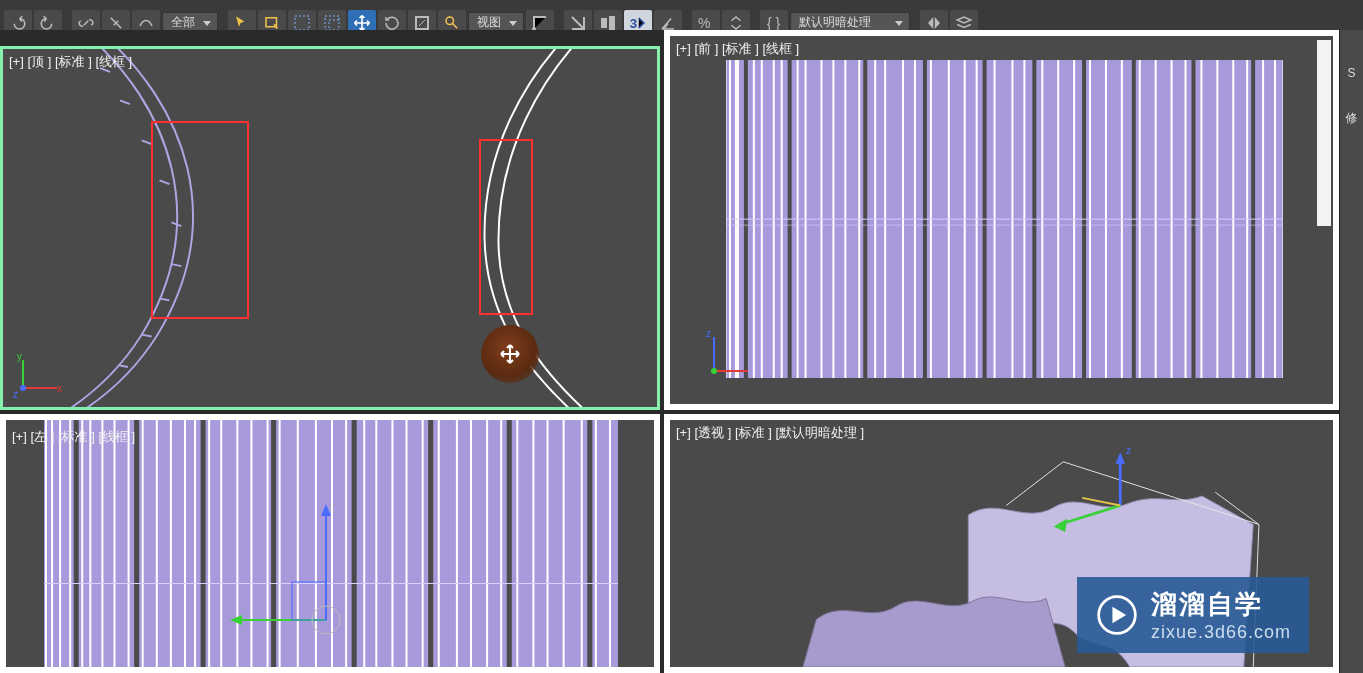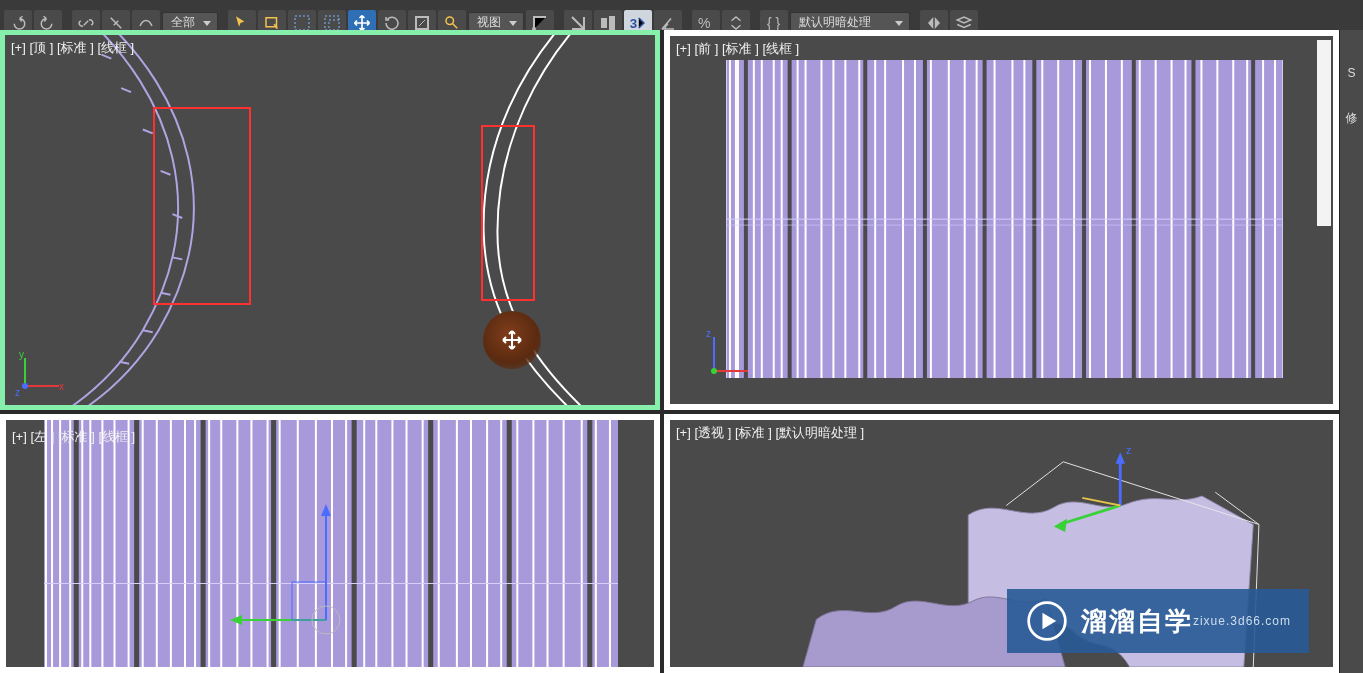--- a/index.html
+++ b/index.html
@@ -74,21 +74,21 @@
     grid-template-rows: 380px 1fr;
     gap: 4px;
     background: #2a2a2a;
   }
   .viewport {
     background: #4a4a4a;
     position: relative;
     overflow: hidden;
     border: 6px solid #ffffff;
   }
-  .viewport.active-vp { border: 5px solid #86efac; }
+  .viewport.active-vp { border: 3px solid #86efac; margin-top: 16px; }
   .vp-label {
     position: absolute;
     top: 4px;
     left: 6px;
     font-size: 13px;
     color: #f0f0f0;
     z-index: 20;
     pointer-events: none;
   }
   .vp-label .chunk {
@@ -124,23 +124,23 @@
     bottom: 20px;
     background: rgba(40,90,150,0.9);
     padding: 10px 18px;
     display: flex;
     align-items: center;
     gap: 12px;
     z-index: 50;
     pointer-events: none;
   }
   .watermark svg { flex:0 0 auto; }
-  .wm-text { display:flex; flex-direction:row; align-items:center; }
+  .wm-text { display:flex; flex-direction:column; align-items:flex-start; }
   .wm-title { font-size: 26px; color:#fff; font-weight:600; letter-spacing:2px;}
-  .wm-sub { font-size: 12px; color:#cde; letter-spacing:1px;}
+  .wm-sub { font-size: 18px; color:#cde; letter-spacing:1px;}
 
   
   .red-box {
     position: absolute;
     border: 2px solid #ff3030;
     background: transparent;
     z-index: 15;
     pointer-events: none;
   }
 

